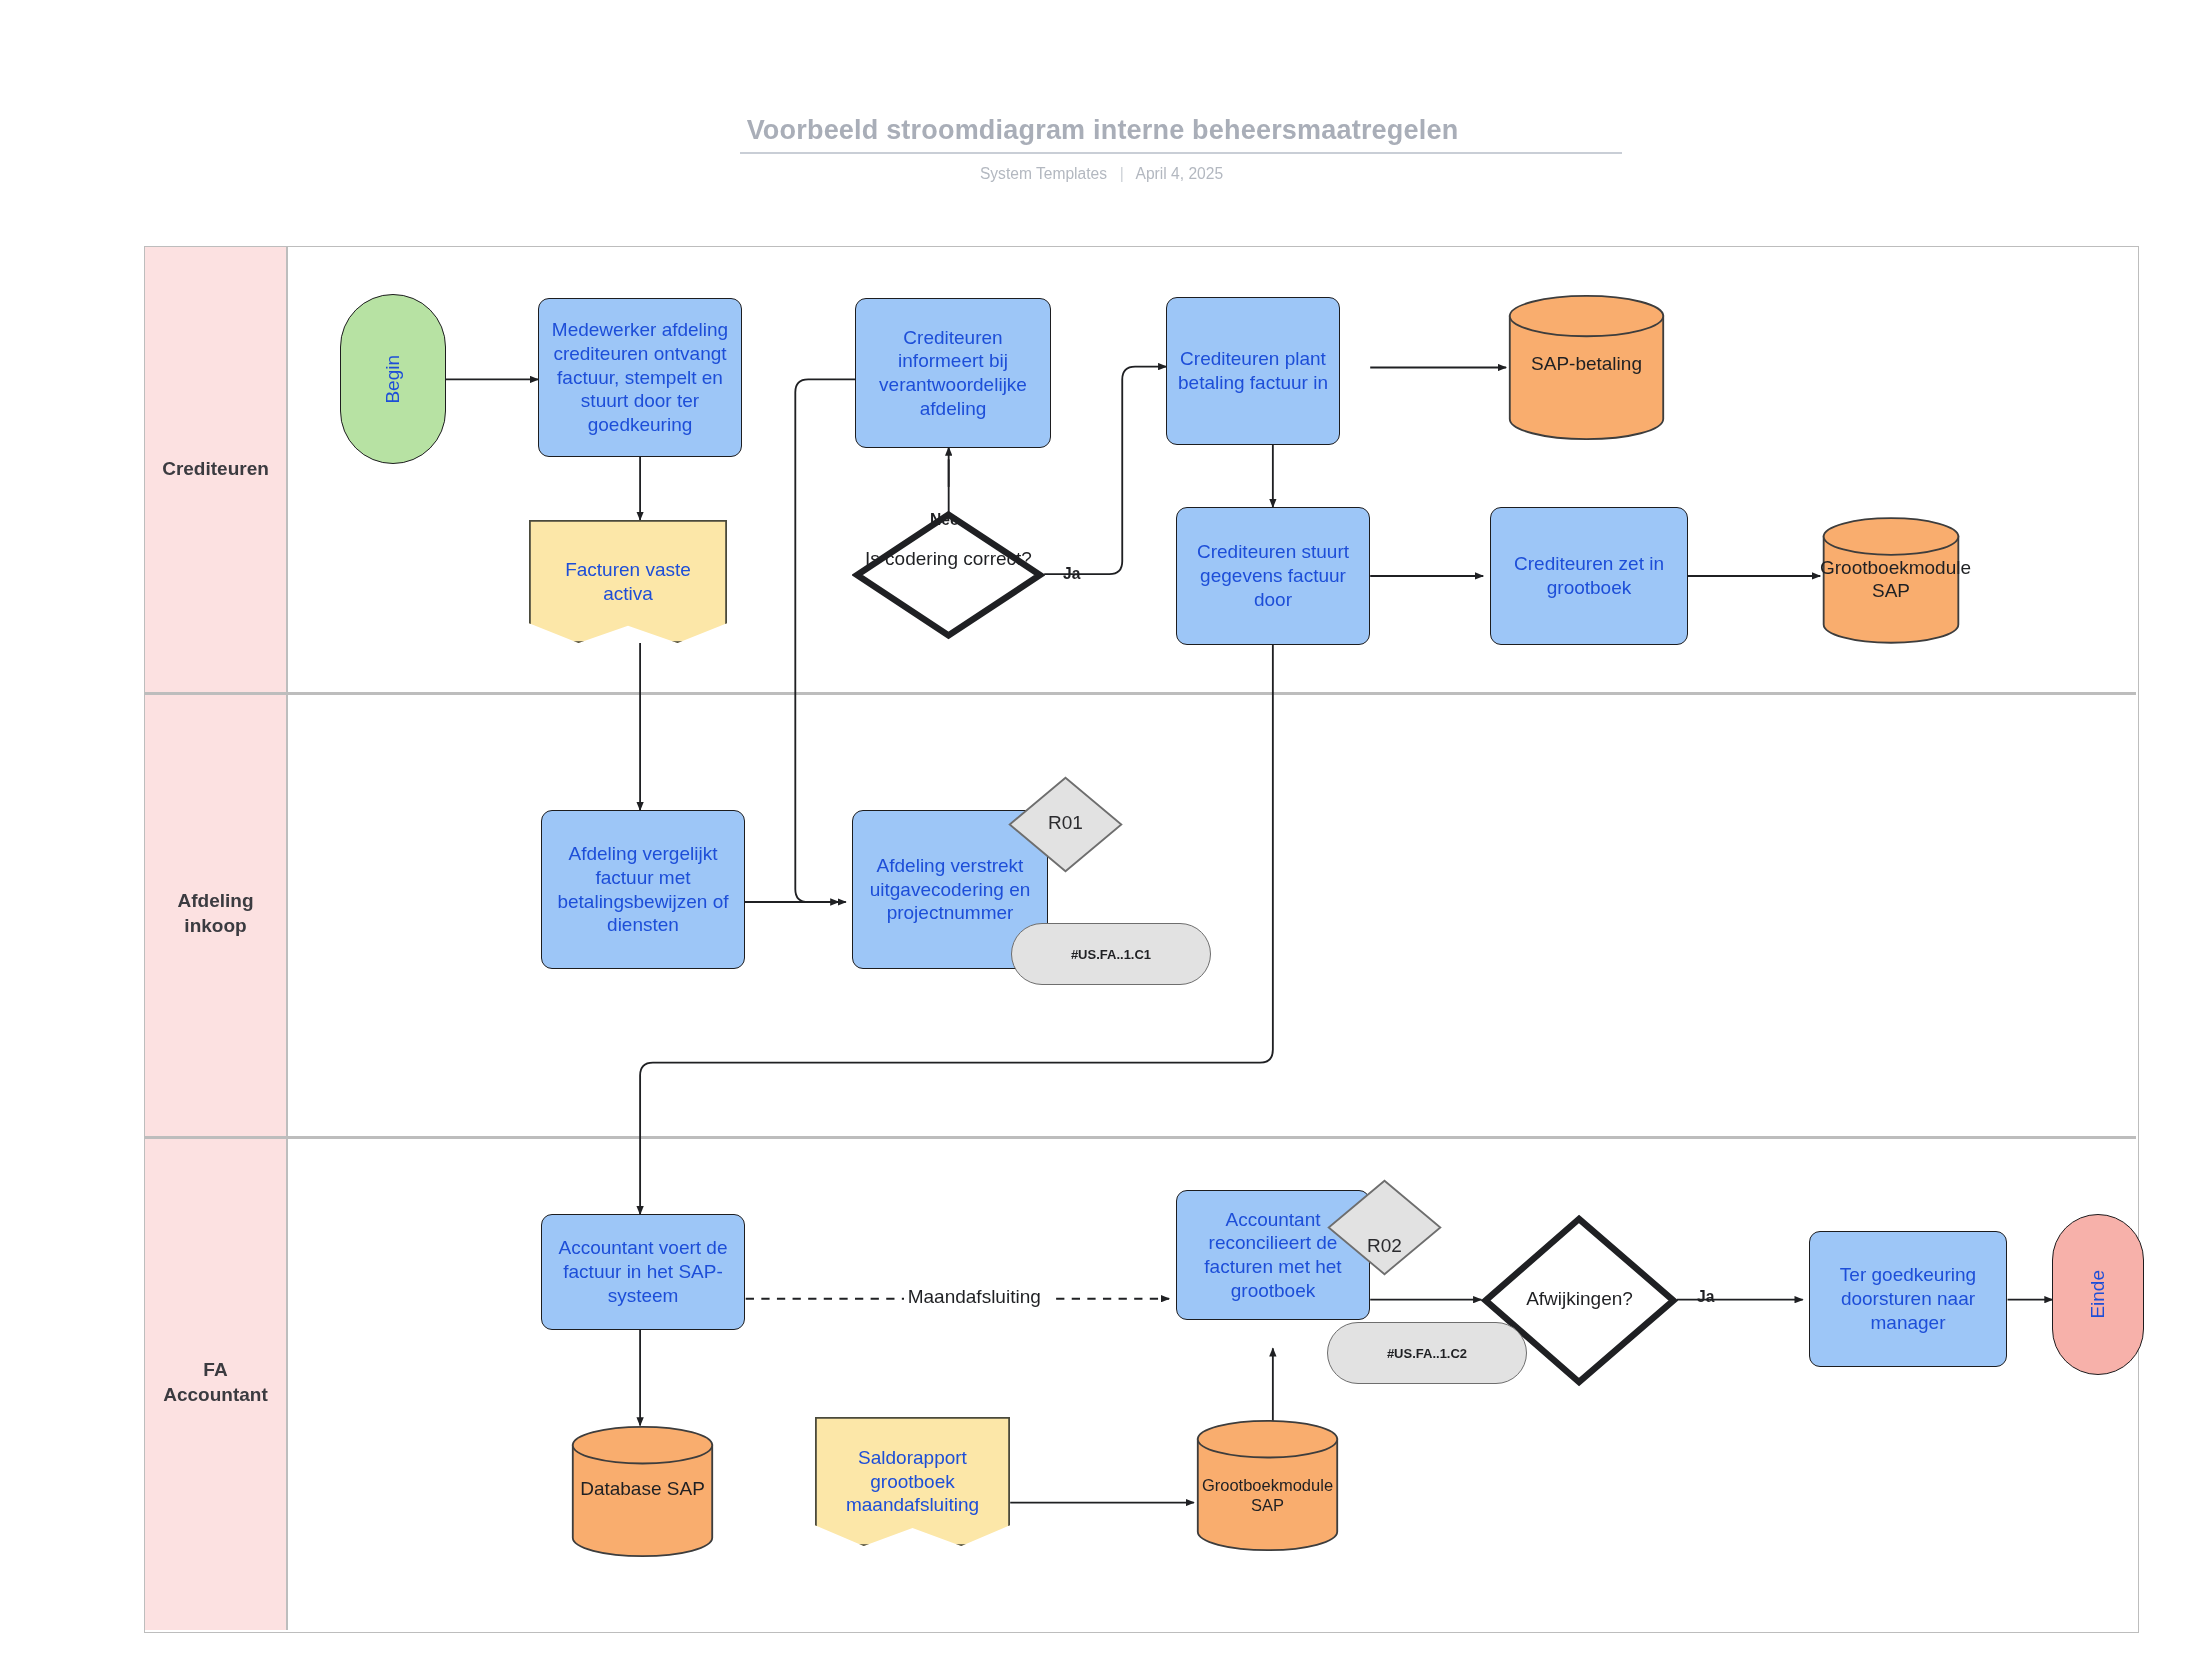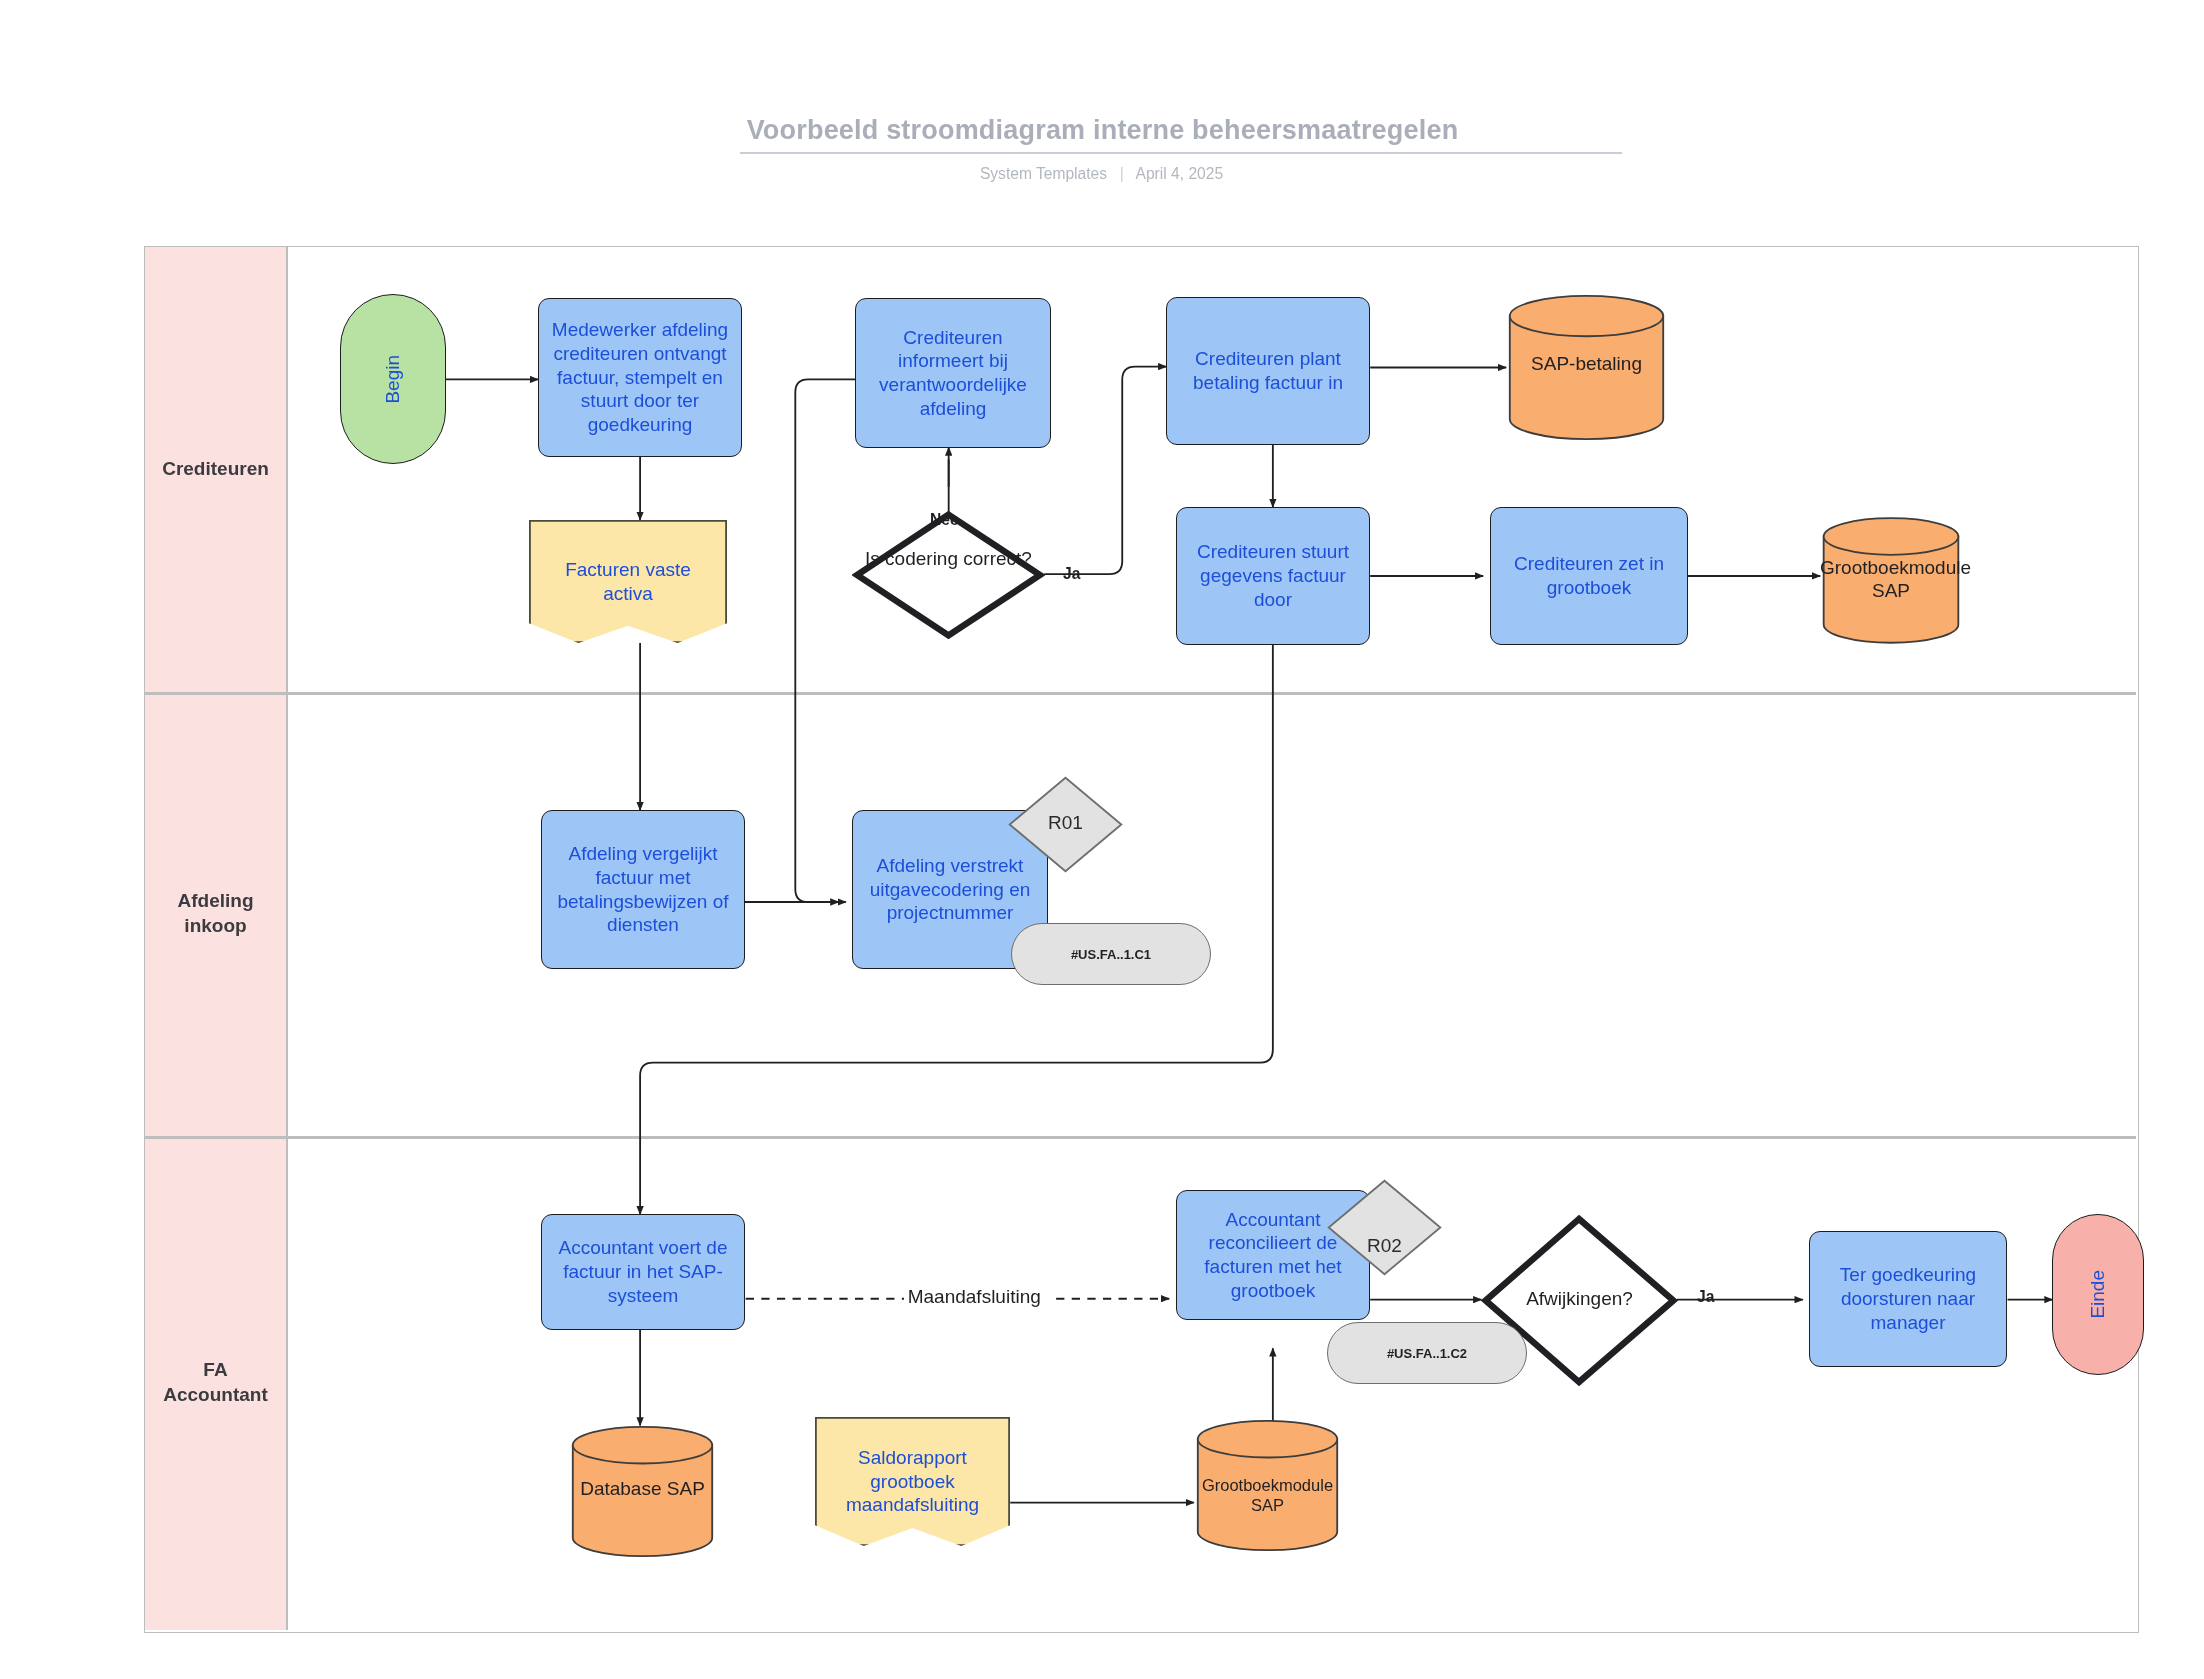--- a/index.html
+++ b/index.html
@@ -161,21 +161,21 @@
 <div class="decision" style="left:852px;top:510px;width:193px;height:130px;">
   <svg width="193" height="130" viewBox="0 0 210 142">
     <polygon points="105,5 205,71 105,137 5,71" fill="#ffffff" stroke="#1f2023" stroke-width="7"></polygon>
   </svg>
   <div class="dec-label" style="top:37px;">Is codering correct?</div>
 </div>
 
 <div class="edge-label" style="left:930px;top:484px;margin-top:27px;">Nee</div>
 <div class="edge-label" style="left:1063px;top:565px;">Ja</div>
 
-<div class="node process" style="left:1166px;top:297px;width:204px;height:148px;">
+<div class="node process" style="left:1166px;top:297px;width:174px;height:148px;">
   <span>Crediteuren plant betaling factuur in</span>
 </div>
 
 <div class="cylinder" style="left:1506px;top:294px;width:161px;height:147px;">
   <svg width="161" height="147" viewBox="0 0 175 160">
     <path d="M4,24 L4,136 a83.5,22 0 0 0 167,0 L171,24 z" fill="#f9ad6e" stroke="#3d3d3d" stroke-width="2"></path>
     <ellipse cx="87.5" cy="24" rx="83.5" ry="22" fill="#f9ad6e" stroke="#3d3d3d" stroke-width="2"></ellipse>
   </svg>
   <div class="cyl-label" style="top:59px;">SAP-betaling</div>
 </div>

